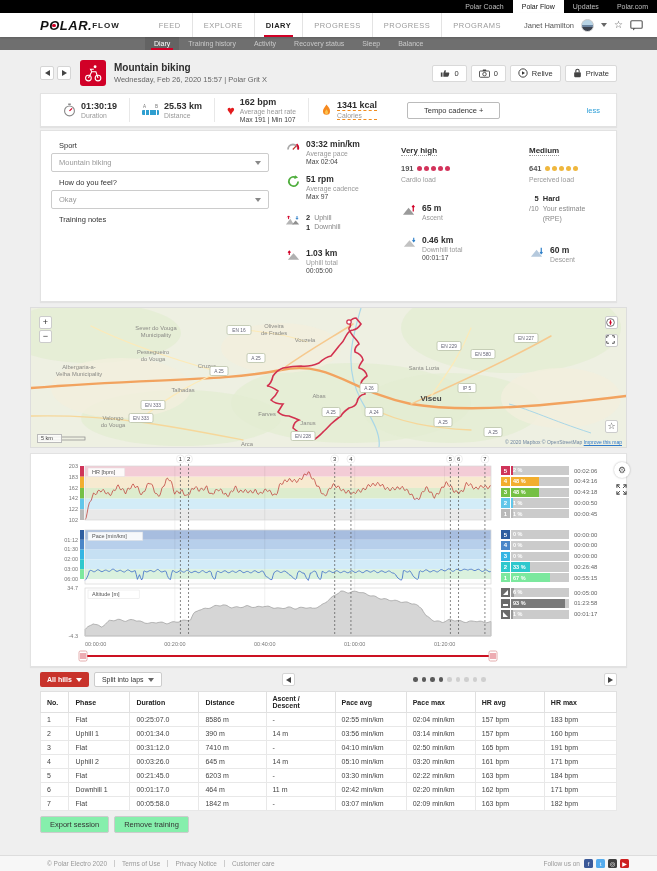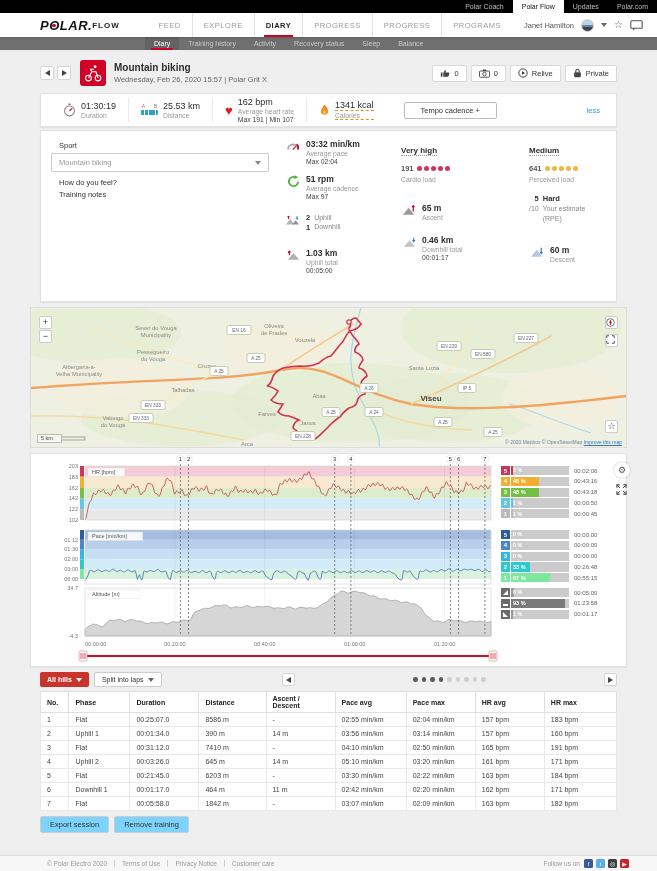--- a/index.html
+++ b/index.html
@@ -38,21 +38,21 @@
 .sporticon{width:26px;height:26px;background:#d10027;border-radius:3px;margin:0 8px 0 6px;display:flex;align-items:center;justify-content:center}
 .s-title{font-size:10px;font-weight:bold;color:#2e2e2e}
 .s-sub{font-size:7.5px;color:#666;margin-top:2px}
 .sess-actions{margin-left:auto;display:flex;gap:4px}
 .pill{height:17px;background:#fff;border:1px solid #d9d9d9;border-radius:2px;display:flex;align-items:center;gap:4px;padding:0 7px;font-size:7.5px;color:#333;cursor:pointer}
 
 .card{background:#fff;border:1px solid #e2e2e2;box-shadow:0 1px 1px rgba(0,0,0,.05)}
 .summary{margin:5px 40px 0;height:34px;display:flex;align-items:center;padding:0 10px}
 .sum-item{display:flex;align-items:center;gap:5px;padding:0 12px;height:24px}
 .sum-item+.sum-item{border-left:1px solid #e8e8e8}
-.sum-val{font-size:9px;font-weight:normal;color:#2e2e2e}
+.sum-val{font-size:9px;font-weight:bold;color:#2e2e2e}
 .sum-lab{font-size:6.8px;color:#999;margin-top:1px}
 .sum-sub{font-size:6.8px;color:#444;margin-top:1px}
 .kcal .sum-val,.kcal .sum-lab{border-bottom:1px dashed #f08c1e}
 .tempo-btn{height:17px;border:1px solid #bbb;border-radius:2px;background:#fff;font-size:7.5px;color:#333;padding:0 16px;margin-left:18px;display:flex;align-items:center;cursor:pointer}
 .less-link{margin-left:auto;font-size:7.5px;color:#2d9fd8;cursor:pointer;padding-right:6px}
 .ab-ic{position:relative;width:17px;height:12px}
 .ab-ic .ab{font-size:4.5px;color:#777;display:flex;justify-content:space-between;padding:0 1px}
 .ab-ic .tape{height:5px;background:#2f9fd0;border-radius:1px;margin-top:1px;background-image:repeating-linear-gradient(90deg,#2f9fd0 0 3px,#fff 3px 3.8px)}
 .heart-ic{color:#e31a1c;font-size:13px;line-height:1}
 
@@ -105,21 +105,21 @@
 .redbtn .caret-dn{border-top-color:#fff}
 .whitebtn{background:#fff;border:1px solid #ccc;color:#333;font-size:7px;height:15px;display:flex;align-items:center;gap:4px;padding:0 7px;border-radius:2px;margin-left:5px;cursor:pointer}
 .pagedots{display:flex;gap:4px;margin:0 auto}
 .pagedots i{width:4.5px;height:4.5px;border-radius:50%;background:#cfcfcf}
 .pagedots i.on{background:#5a5a5a}
 .pagebtn{width:13px;height:13px;background:#fff;border:1px solid #d5d5d5;border-radius:2px;display:flex;align-items:center;justify-content:center;cursor:pointer}
 .laptable{margin:3px 40px 0;border-collapse:collapse;width:577px;background:#fff}
 .laptable th{font-size:7px;color:#222;text-align:left;padding:3px 6px;border:1px solid #e0e0e0;background:#fff;font-weight:bold}
 .laptable td{font-size:7px;color:#444;padding:3px 6px;border:1px solid #e8e8e8}
 .actions{margin:5px 40px 0;display:flex;gap:5px}
-.actbtn{background:#7dd3fc;border:1px solid #ccc;border-radius:2px;font-size:7.5px;color:#333;height:17px;padding:0 9px;display:flex;align-items:center;cursor:pointer}
+.actbtn{background:#86efac;border:1px solid #ccc;border-radius:2px;font-size:7.5px;color:#333;height:17px;padding:0 9px;display:flex;align-items:center;cursor:pointer}
 
 .footer{position:absolute;left:0;right:0;bottom:0;height:16px;background:#f7f7f7;border-top:1px solid #ddd;display:flex;align-items:center;padding:0 28px 0 40px;font-size:6.5px;color:#999}
 .f-links{display:flex;align-items:center}
 .f-links span{padding:0 7px;cursor:pointer}
 .f-links span:not(:first-child){border-left:1px solid #ccc}
 .f-right{margin-left:auto;display:flex;align-items:center;gap:4px}
 .soc{width:9px;height:9px;border-radius:1.5px;color:#fff;font-size:6px;display:flex;align-items:center;justify-content:center;cursor:pointer}
 svg{display:block}
 </style>
 </head>
@@ -275,20 +275,24 @@
   </div>
 
   <div class="details card">
     <div class="form-col">
       <div class="f-label">Sport</div>
       <div class="selectbox">
           <span>Mountain biking</span>
           <span class="caret-dn"></span>
         </div>
       <div class="f-label">How do you feel?</div>
+      <div class="selectbox">
+          <span>Okay</span>
+          <span class="caret-dn"></span>
+        </div>
       <div class="f-label">Training notes</div>
     </div>
     <div class="stats">
       <div class="stat-col c1">
         <div class="stat">
           <span class="ic">
               <svg width="14" height="11" viewBox="0 0 14 11">
                 <path d="M2,9.5 a5,5 0 0 1 10,0" stroke="#aaa" stroke-width="1.8" fill="none"></path>
                 <path d="M10.6,4.2 a5,5 0 0 1 1.4,5.3" stroke="#d10027" stroke-width="1.8" fill="none"></path>
                 <path d="M6.8,9.5 L10.3,5.8" stroke="#c0392b" stroke-width="1.2"></path>

